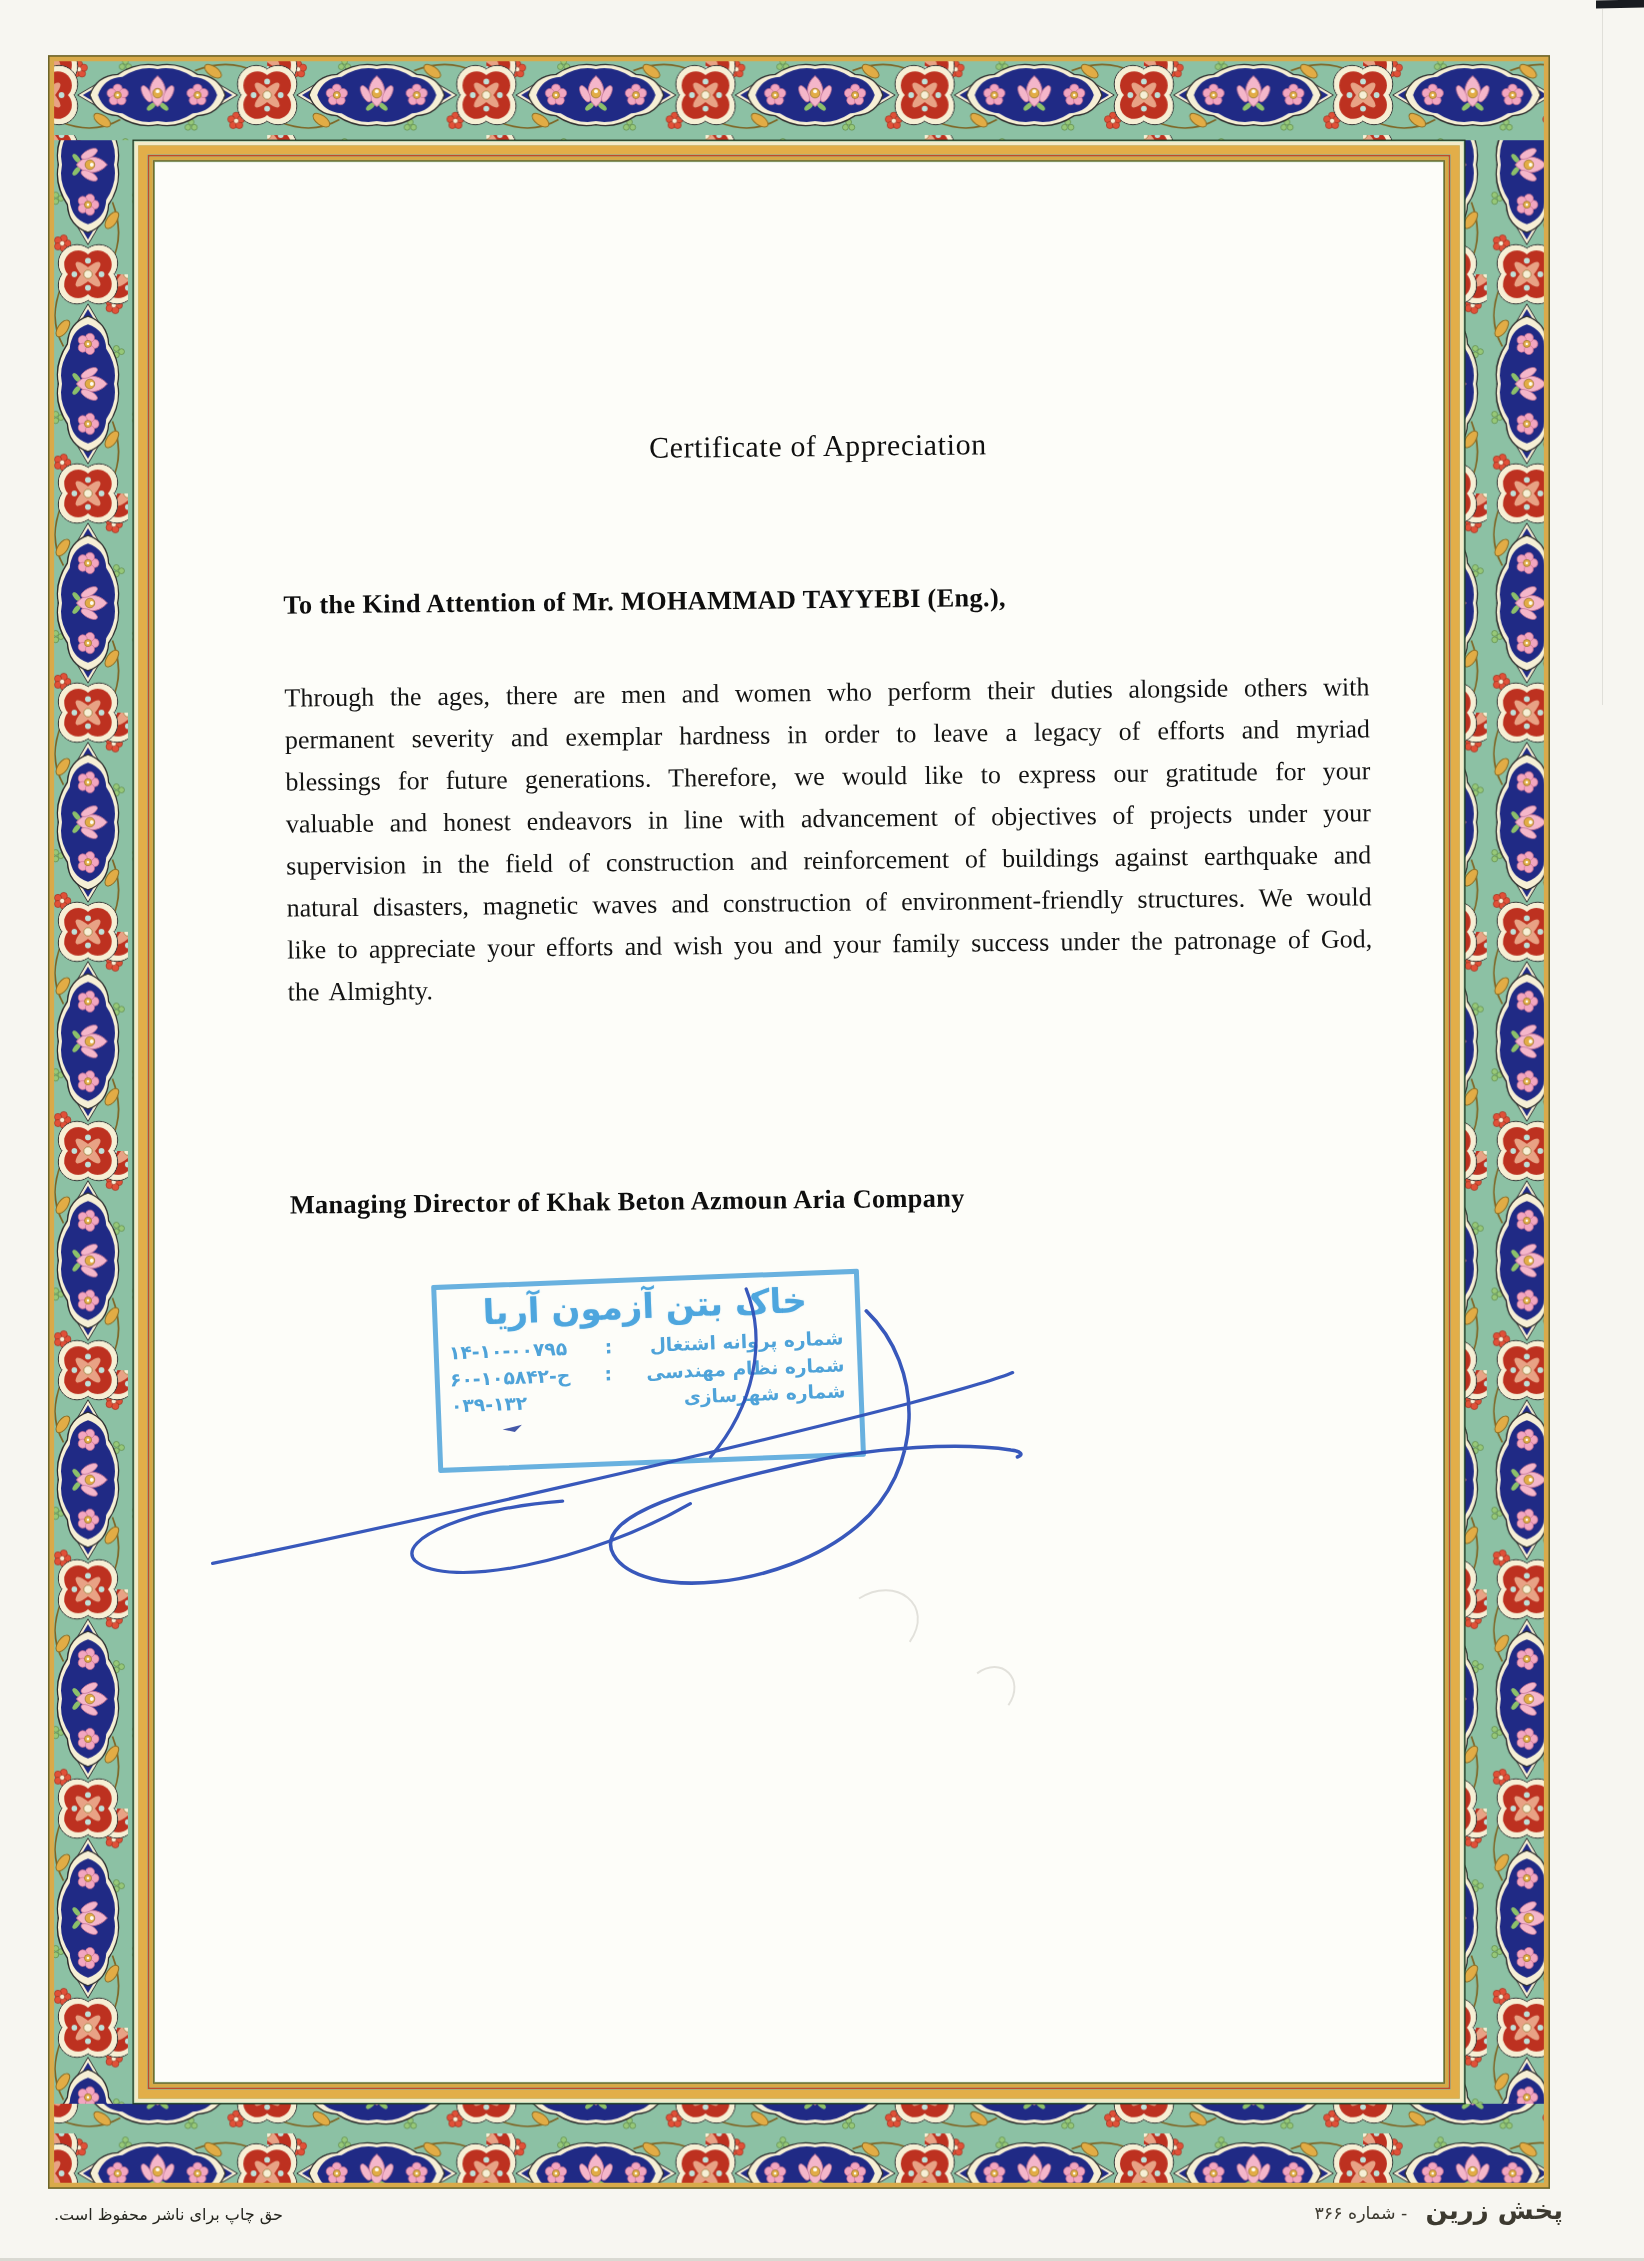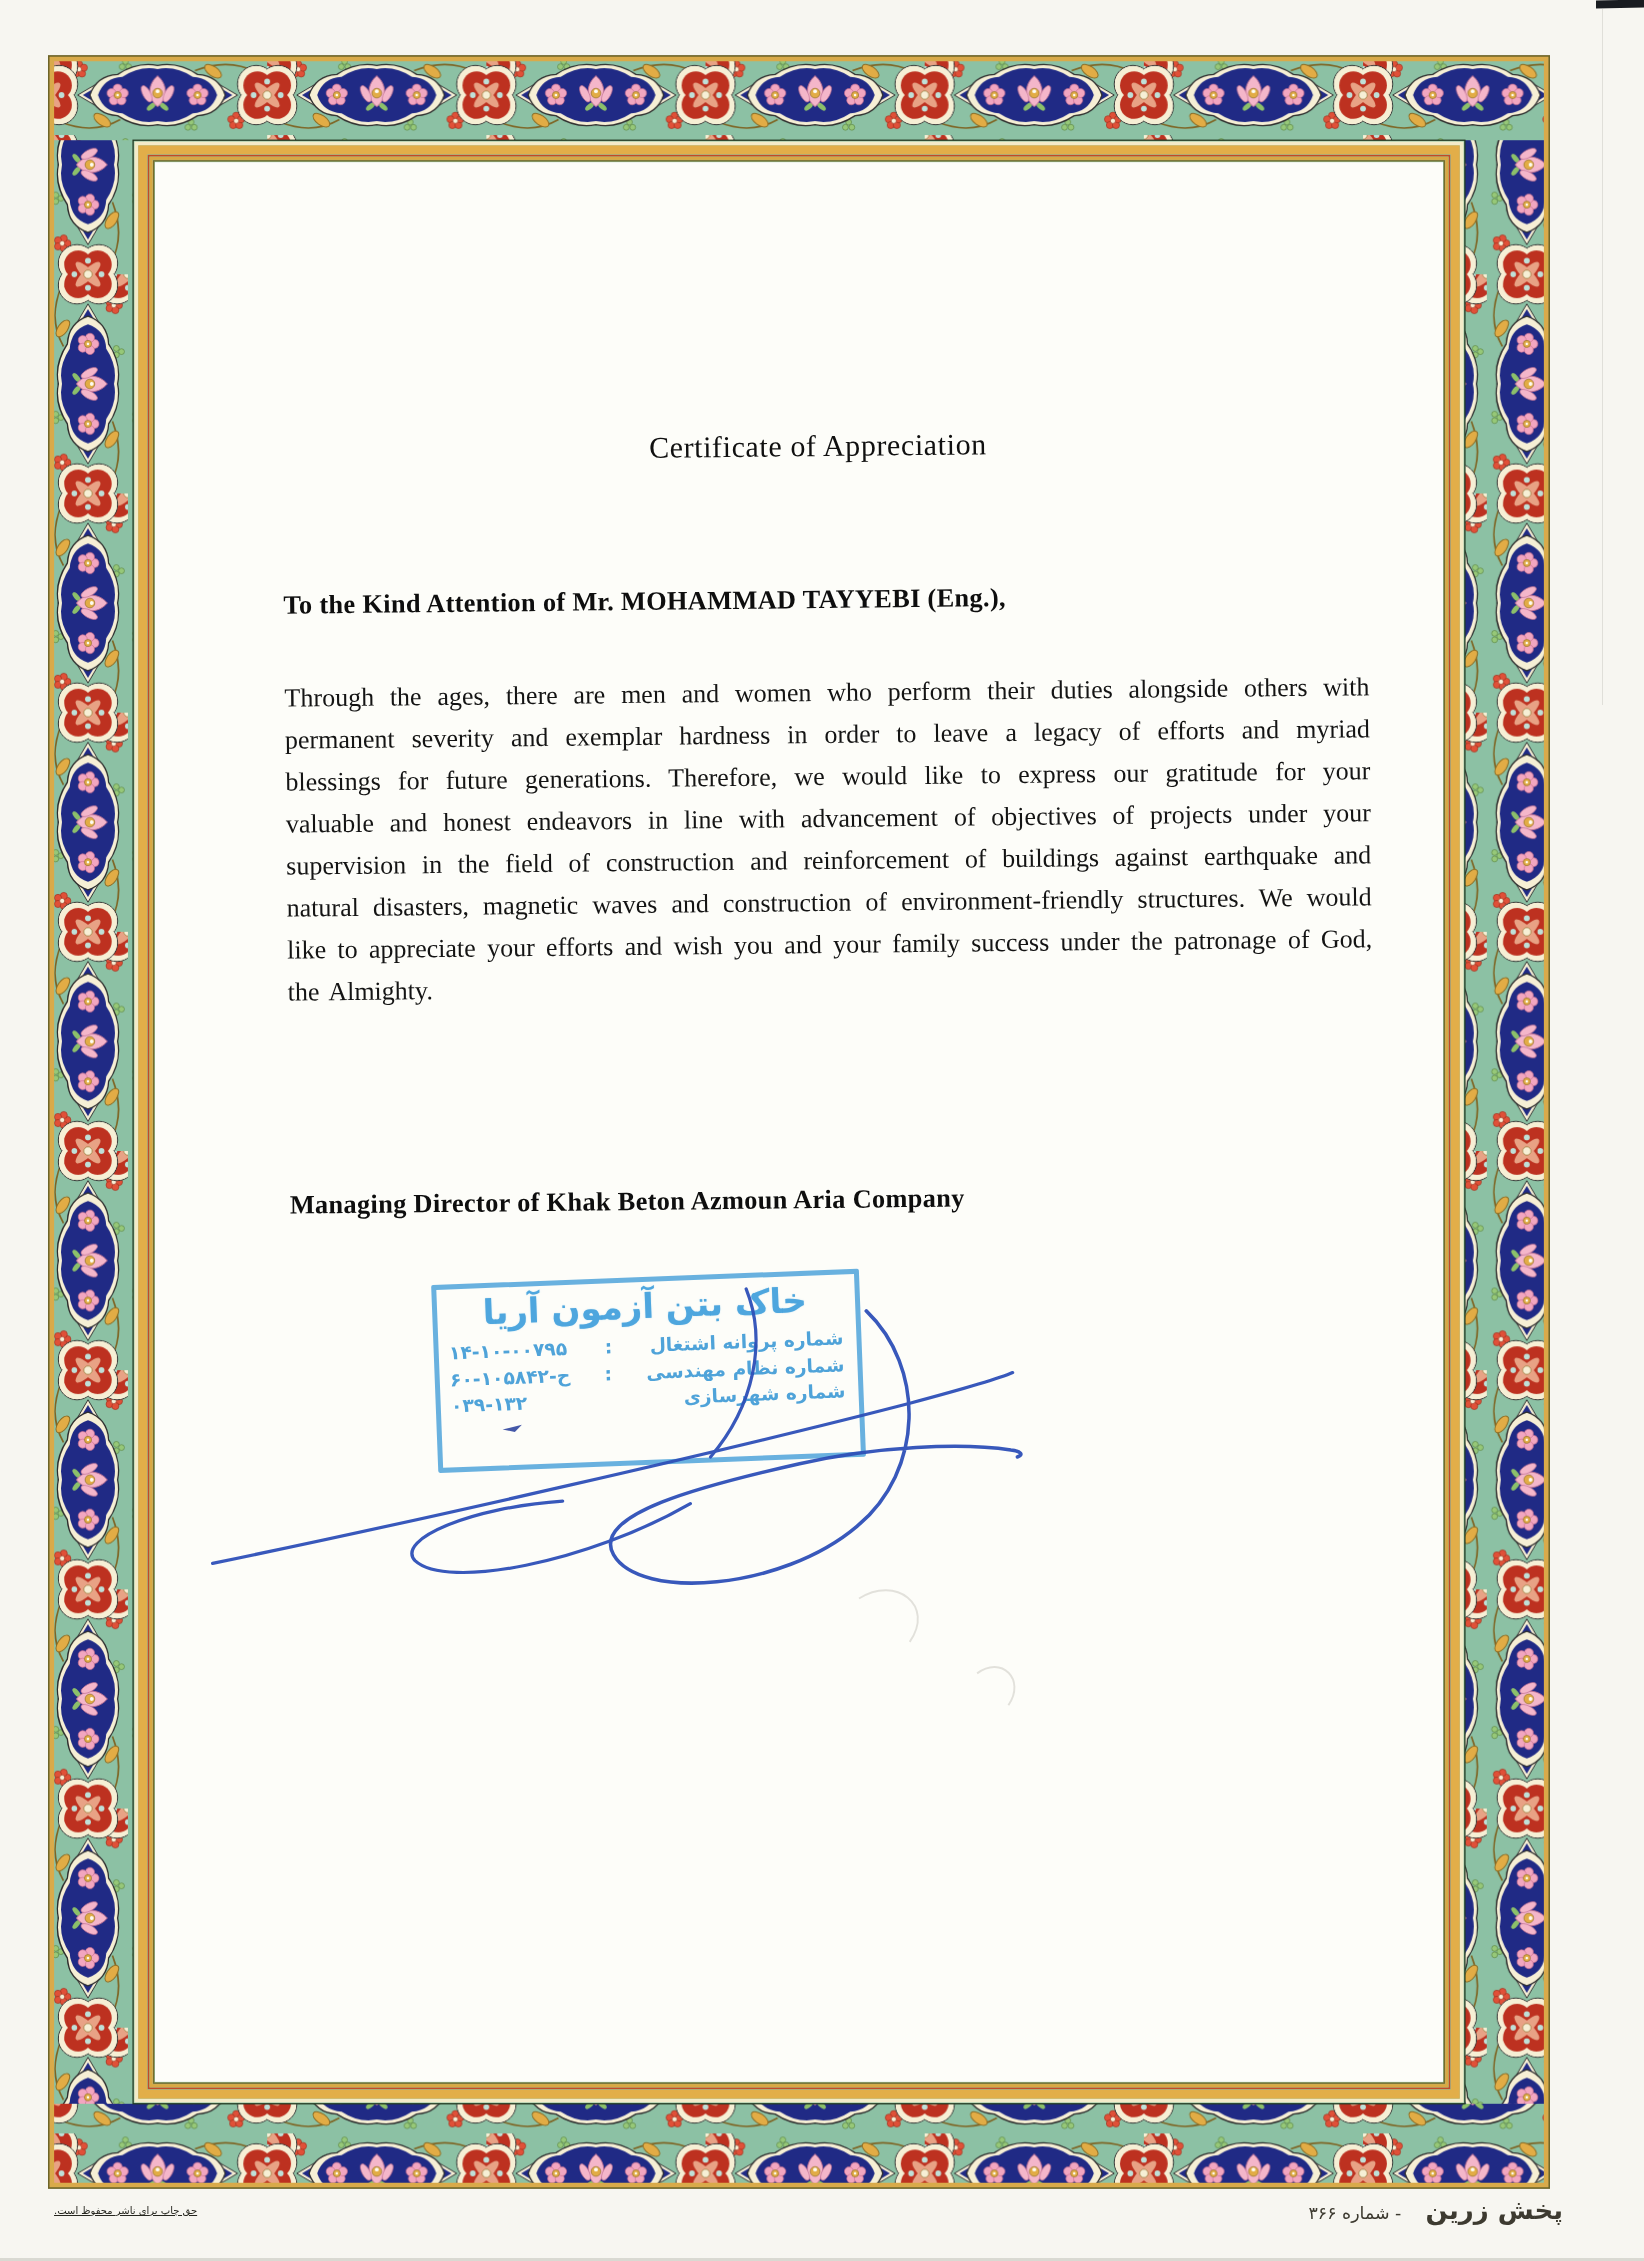--- a/index.html
+++ b/index.html
@@ -36,25 +36,25 @@
   
   .sig-svg{position:absolute;left:0;top:0;pointer-events:none;}
   .scan-mark-tr{position:absolute;left:1596px;top:0;width:48px;height:8.4px;
     background:#191c21;transform:skewY(-1.2deg);}
   .scan-line-right{position:absolute;left:1602px;top:9px;width:1.3px;height:696px;
     background:rgba(120,120,112,.18);}
   .scan-edge-bottom{position:absolute;left:0;bottom:0;width:1644px;height:3.2px;
     background:rgba(150,148,140,.30);}
   
   .footer-left{position:absolute;left:54px;top:2205px;font-family:"DejaVu Sans",sans-serif;
-    font-size:10px;color:#26261f;direction:rtl;text-decoration:underline;}
+    font-size:16px;color:#26261f;direction:rtl;}
   .footer-right{position:absolute;right:81px;top:2195px;font-family:"DejaVu Sans",sans-serif;
     direction:rtl;color:#3d3a30;white-space:nowrap;}
   .footer-right .brand{font-size:26px;font-weight:bold;letter-spacing:0.6px;}
-  .footer-right .num{font-size:17.4px;margin-right:21px;}
+  .footer-right .num{font-size:17.4px;margin-right:15px;}
 </style>
 </head>
 <body>
 
 <div class="frame-wrap">
 <svg width="1502" height="2134" viewBox="0 0 2330 3310">
   <defs>
     <g id="tile-art">
       <rect width="340" height="124" fill="#8cc1a4"></rect>
       <path d="M 20 104 Q 70 124 112 100" stroke="#7e6524" stroke-width="2.5" fill="none"></path>

